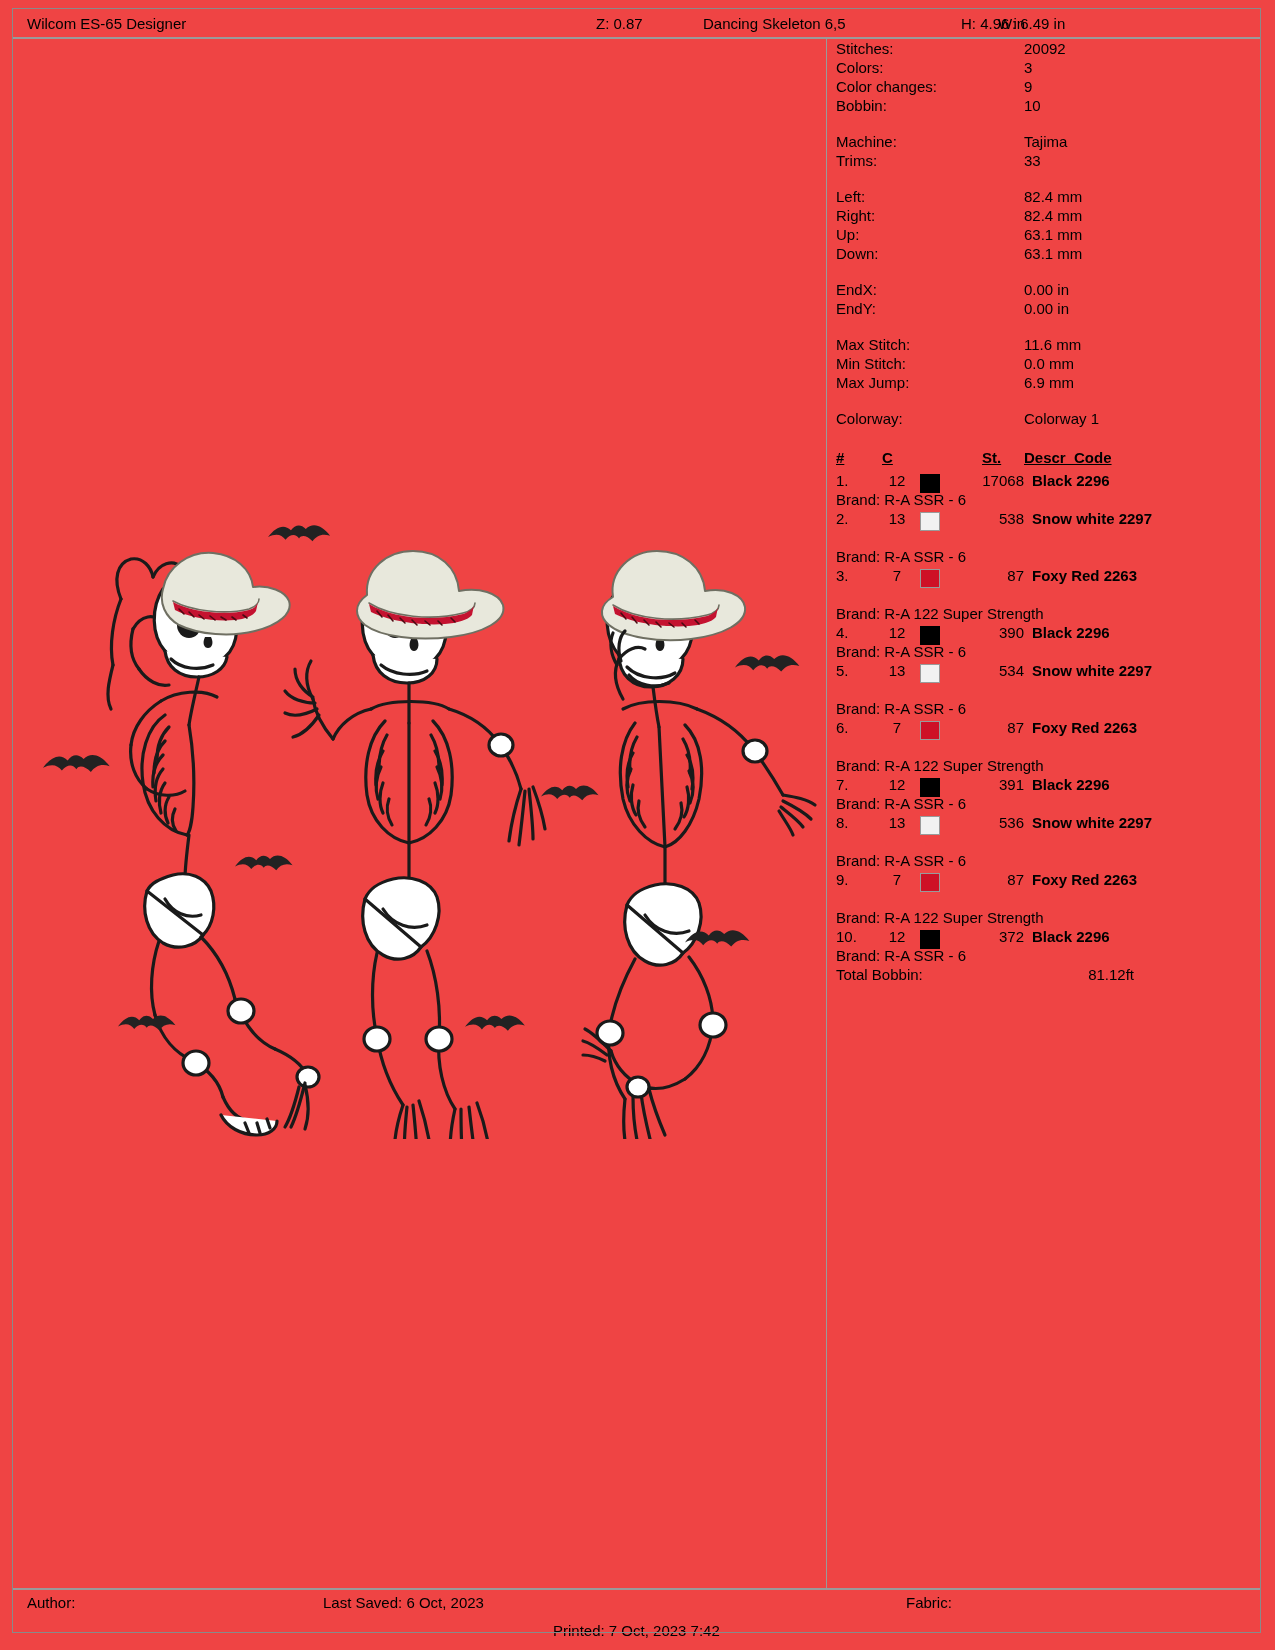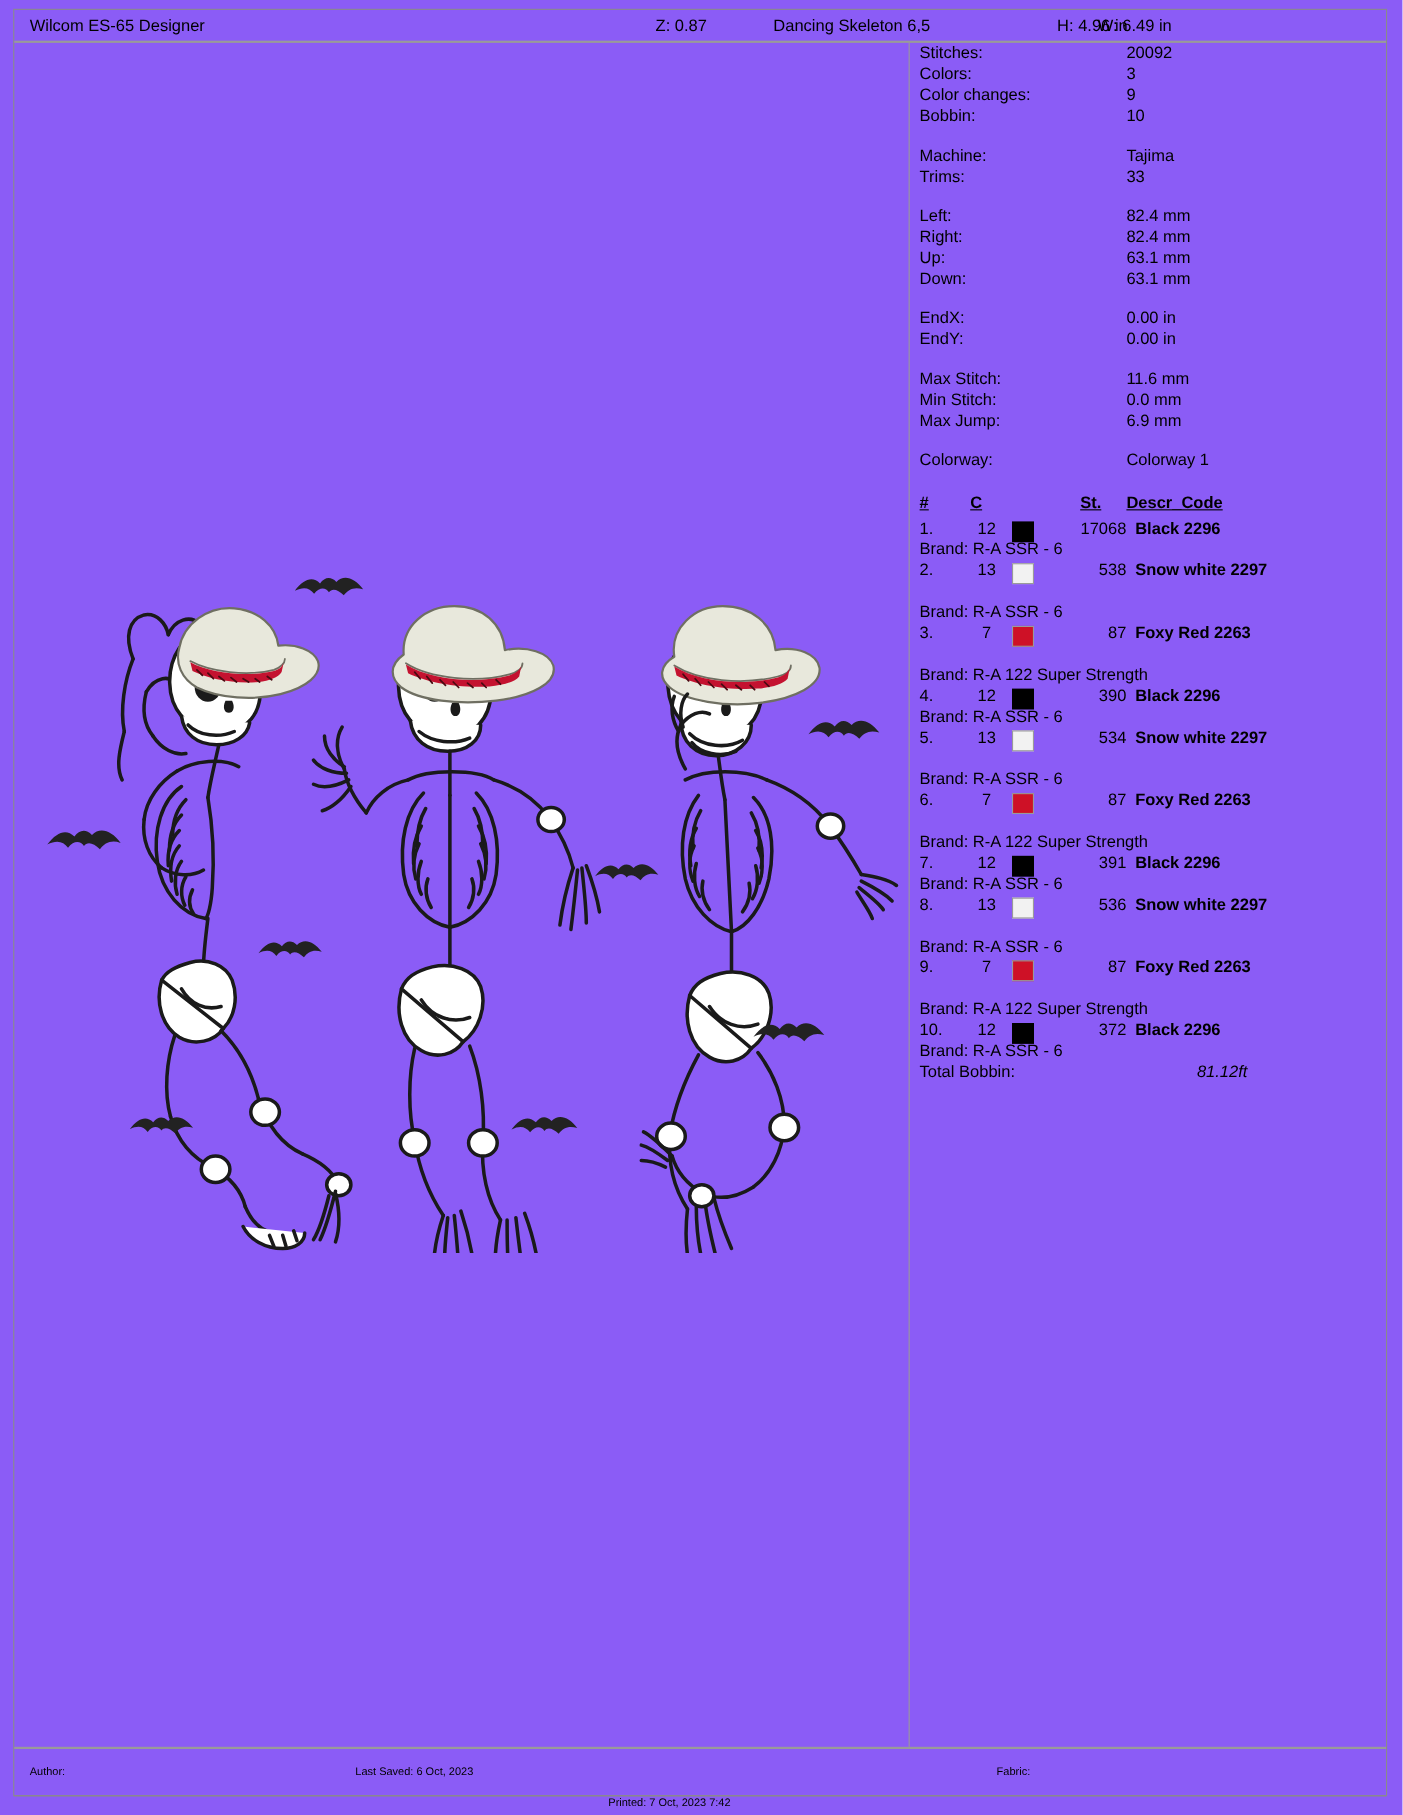--- a/index.html
+++ b/index.html
@@ -8,21 +8,21 @@
     background: #ffffff;
   }
   body {
     font-family: "Liberation Sans", sans-serif;
     color: #000000;
   }
   #page {
     position: relative;
     width: 1275px;
     height: 1650px;
-    background: #8b5cf6;
+    background: #ef4444;
     overflow: hidden;
   }
 
   
   .frame {
     position: absolute;
     left: 12px;
     top: 8px;
     width: 1249px;
     height: 1625px;
@@ -166,36 +166,36 @@
   .brand {
     position: relative;
     height: 19px;
     white-space: nowrap;
   }
   .bobbin {
     position: relative;
     height: 19px;
   }
   .bobbin .b-lbl { position: absolute; left: 0; }
-  .bobbin .b-val { position: absolute; left: 188px; width: 110px; text-align: right; font-style: italic; }
+  .bobbin .b-val { position: absolute; left: 188px; width: 110px; text-align: right; }
 
   
   .footer {
     position: absolute;
     left: 13px;
     top: 1588px;
     width: 1247px;
     height: 44px;
     border-top: 2px solid #9a9a9a;
     box-sizing: border-box;
   }
   .footer .fcell {
     position: absolute;
-    top: 16px;
-    font-size: 10px;
+    top: 4px;
+    font-size: 15px;
     white-space: nowrap;
   }
   .f-author  { left: 14px; }
   .f-saved   { left: 310px; }
   .f-printed { left: 540px; margin-top: 28px; }
   .f-fabric  { left: 882px; margin-left: 11px; }
   .bottomline {
     position: absolute;
     left: 13px;
     top: 1632px;

